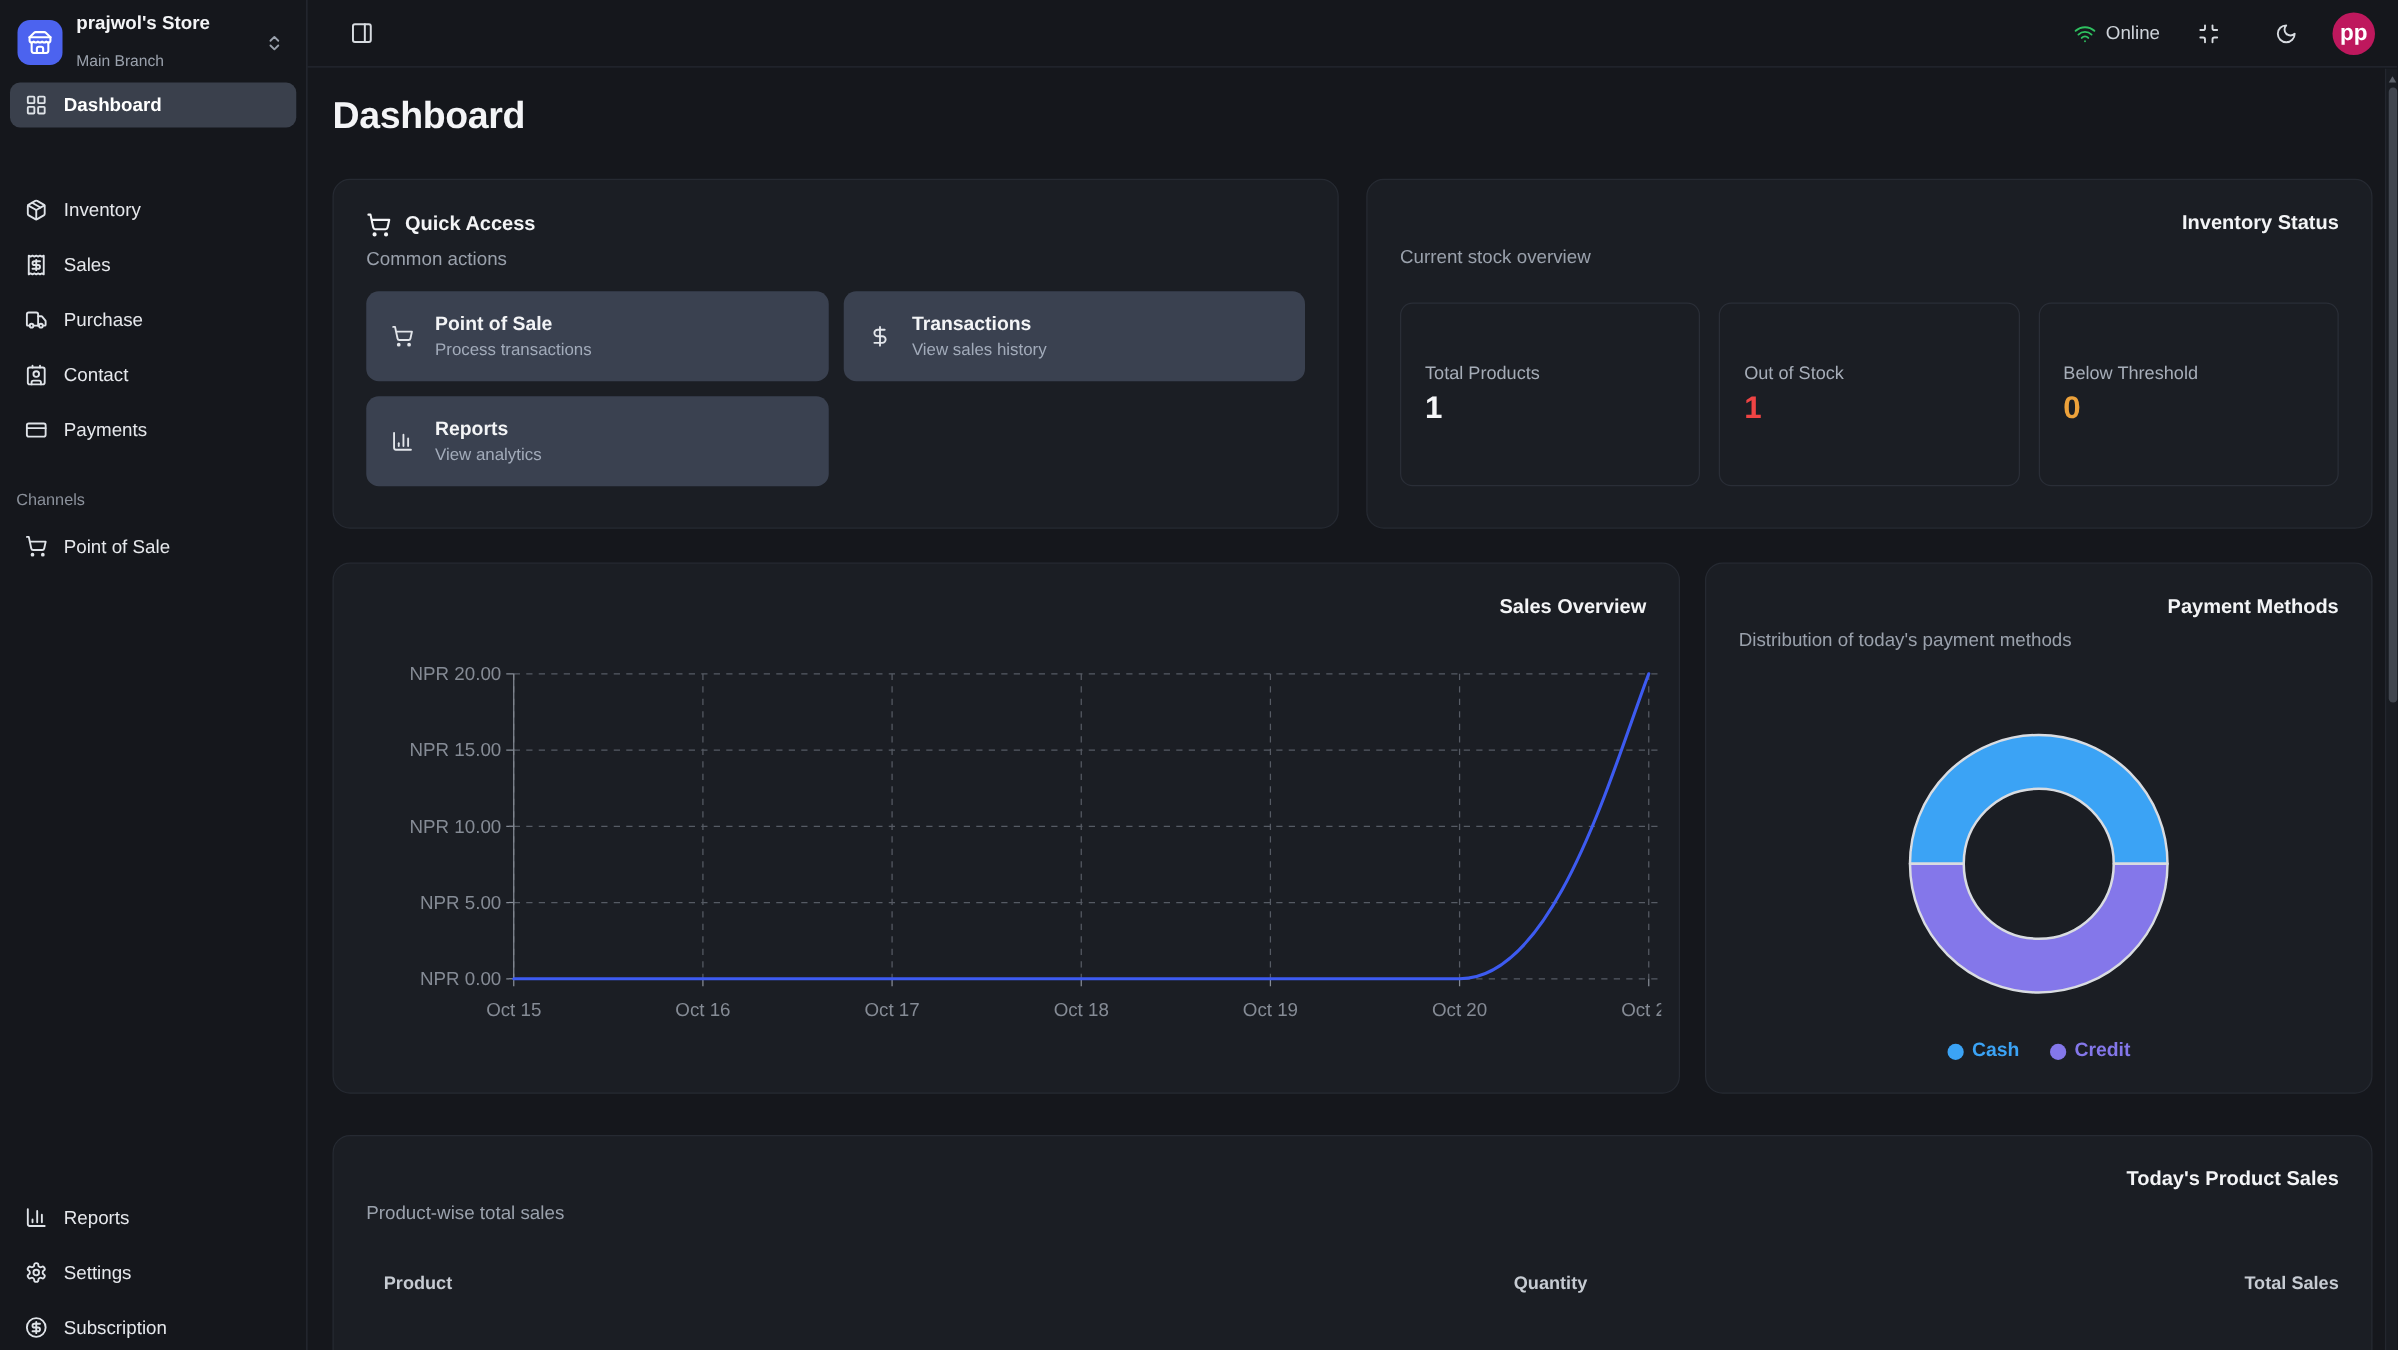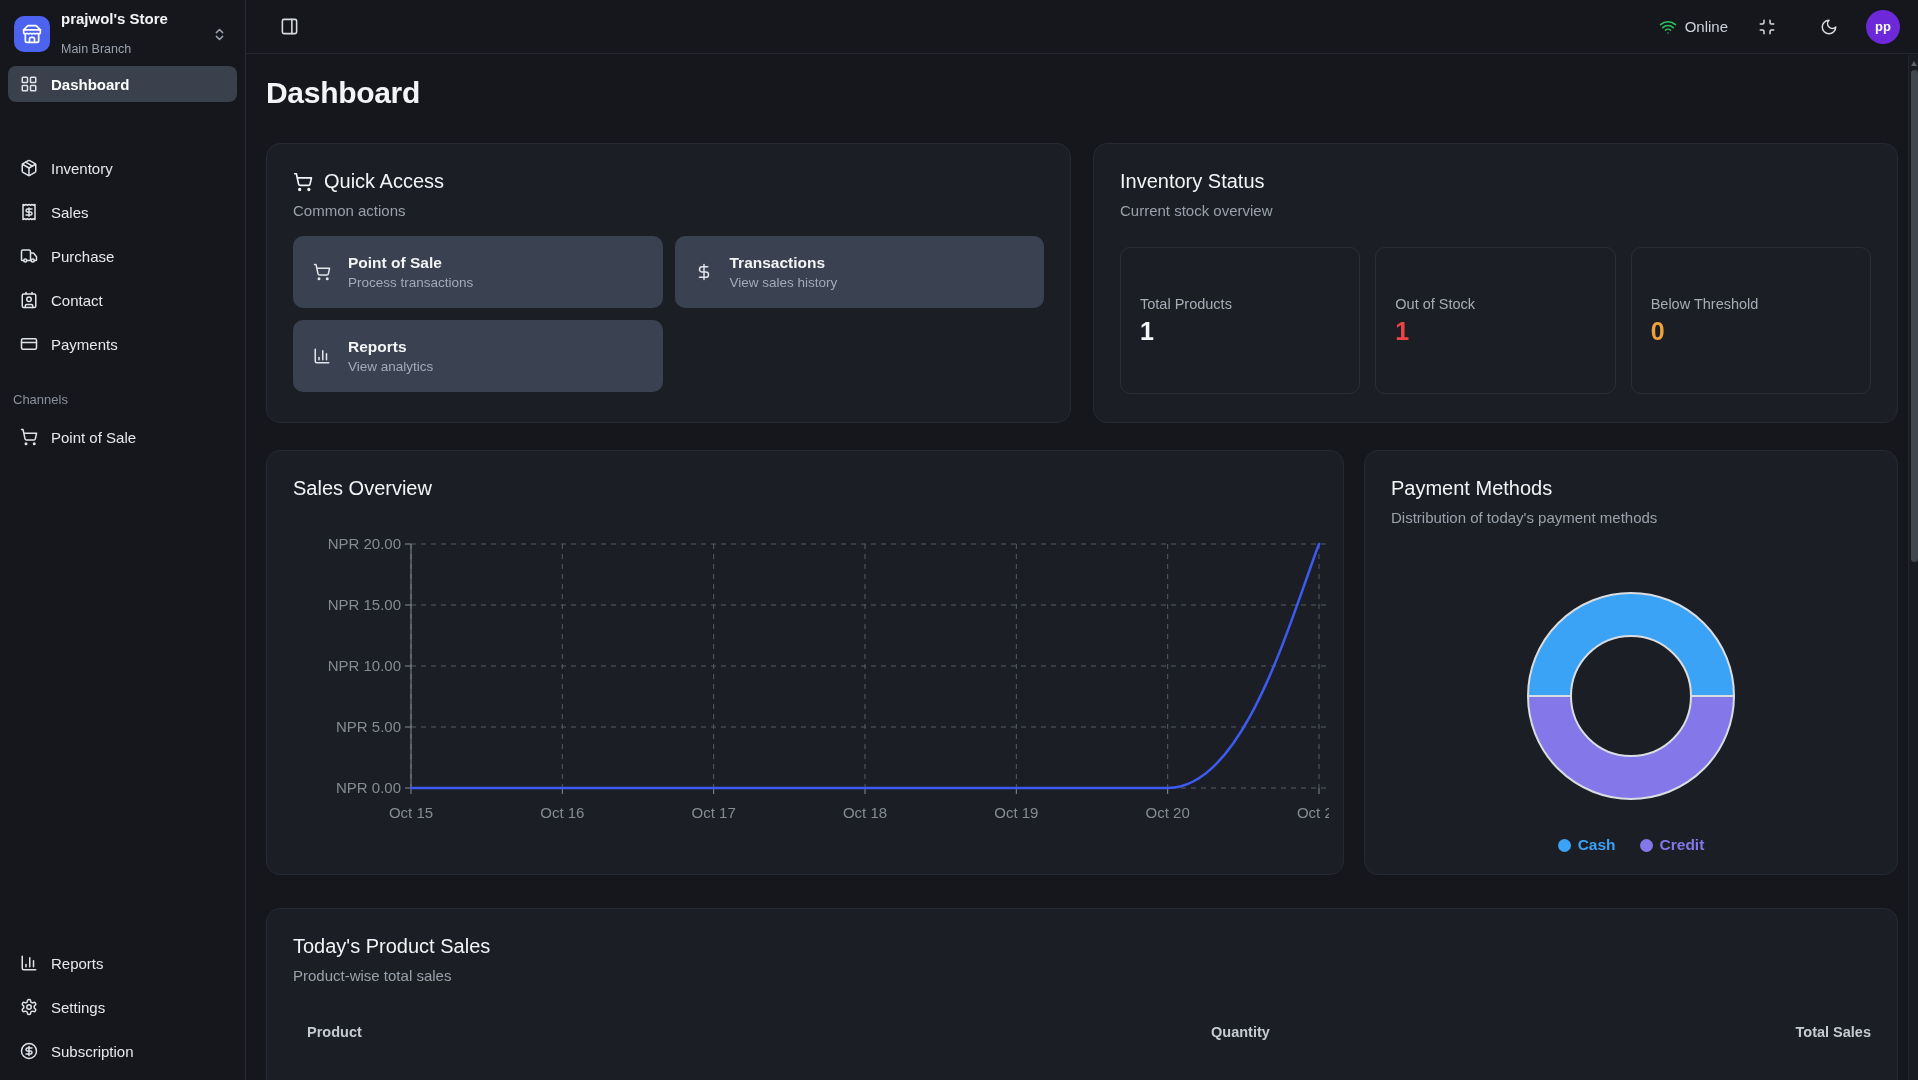--- a/index.html
+++ b/index.html
@@ -5,21 +5,21 @@
   * { margin:0; padding:0; box-sizing:border-box; }
   html,body { width:1918px; height:1080px; }
   body {
     background:#15171c; color:#f3f4f6;
     font-family:"Liberation Sans", sans-serif;
     display:flex; overflow:hidden; position:relative;
   }
   .icon { flex:none; display:block; }
 
   
-  .sidebar { width:246px; min-width:246px; border-right:1px solid #272b33; display:flex; flex-direction:column; padding:10px 8px 11px; }
+  .sidebar { width:246px; min-width:246px; border-right:1px solid #272b33; display:flex; flex-direction:column; padding:10px 8px 0; }
   .store-switcher { display:flex; align-items:center; gap:11px; padding:0 6px; height:48px; border-radius:10px; cursor:pointer; }
   .store-logo { width:36px; height:36px; border-radius:10px; background:#4c63ef; display:flex; align-items:center; justify-content:center; color:#fff; }
   .store-meta { line-height:1.1; }
   .store-name { font-size:15px; font-weight:700; }
   .store-branch { font-size:12.5px; color:#9aa1ac; margin-top:16px; }
   .switch-chevrons { margin-left:auto; color:#9aa1ac; margin-right:4px; }
   .nav { display:flex; flex-direction:column; gap:8px; }
   .nav-top { margin-top:8px; margin-bottom:48px; }
   .nav-item { display:flex; align-items:center; gap:13px; height:36px; padding:0 12px; border-radius:8px; font-size:15px; color:#e6e8ec; cursor:pointer; white-space:nowrap; }
   .nav-item.active { background:#3a404c; font-weight:600; color:#ffffff; }
@@ -29,29 +29,29 @@
 
   
   .main { flex:1; display:flex; flex-direction:column; min-width:0; }
   .topbar { height:54px; min-height:54px; border-bottom:1px solid #242830; display:flex; align-items:center; padding:0 18px 0 30px; }
   .icon-btn { background:none; border:none; color:#d7dbe0; cursor:pointer; display:flex; align-items:center; justify-content:center; padding:4px; }
   .topbar-right { margin-left:auto; display:flex; align-items:center; }
   .online { display:flex; align-items:center; gap:8px; color:#ced3d9; font-size:15px; margin-right:26px; }
   .online .icon { color:#2fc060; }
   .tb-gap { margin-right:36px; }
   .tb-gap2 { margin-right:24px; }
-  .avatar { width:34px; height:34px; border-radius:50%; background:#6d28d9; color:#fff; font-size:13px; font-weight:700; display:flex; align-items:center; justify-content:center; cursor:pointer; }
+  .avatar { width:34px; height:34px; border-radius:50%; background:#be185d; color:#fff; font-size:18px; font-weight:700; display:flex; align-items:center; justify-content:center; cursor:pointer; }
 
   .content { flex:1; padding:22px 20px 0; overflow:hidden; }
   .page-title { font-size:30px; font-weight:700; letter-spacing:-0.3px; }
   .page-subtitle { font-size:16px; color:#a2a8b2; margin-top:7px; }
 
   .card { background:#1b1e24; border:1px solid #262a32; border-radius:14px; padding:26px; }
   .card-title-row { display:flex; align-items:center; gap:11px; }
-  .card-title { font-size:20px; font-weight:400; }
+  .card-title { font-size:16px; font-weight:700;text-align:right; }
   .card-subtitle { font-size:15px; color:#9aa1ac; margin-top:9px; }
 
   .row1 { margin-top:33px; display:grid; grid-template-columns:1fr 1fr; gap:22px; }
   .row1 .card { height:280px; }
 
   .tiles { margin-top:17px; display:grid; grid-template-columns:1fr 1fr; grid-auto-rows:72px; gap:12px; }
   .tile { background:#3a4150; border-radius:10px; display:flex; align-items:center; gap:17px; padding:0 20px; cursor:pointer; }
   .tile .icon { color:#e2e5ea; }
   .tile-title { font-size:15.5px; font-weight:600; }
   .tile-sub { font-size:13.5px; color:#a2abba; margin-top:3px; }

